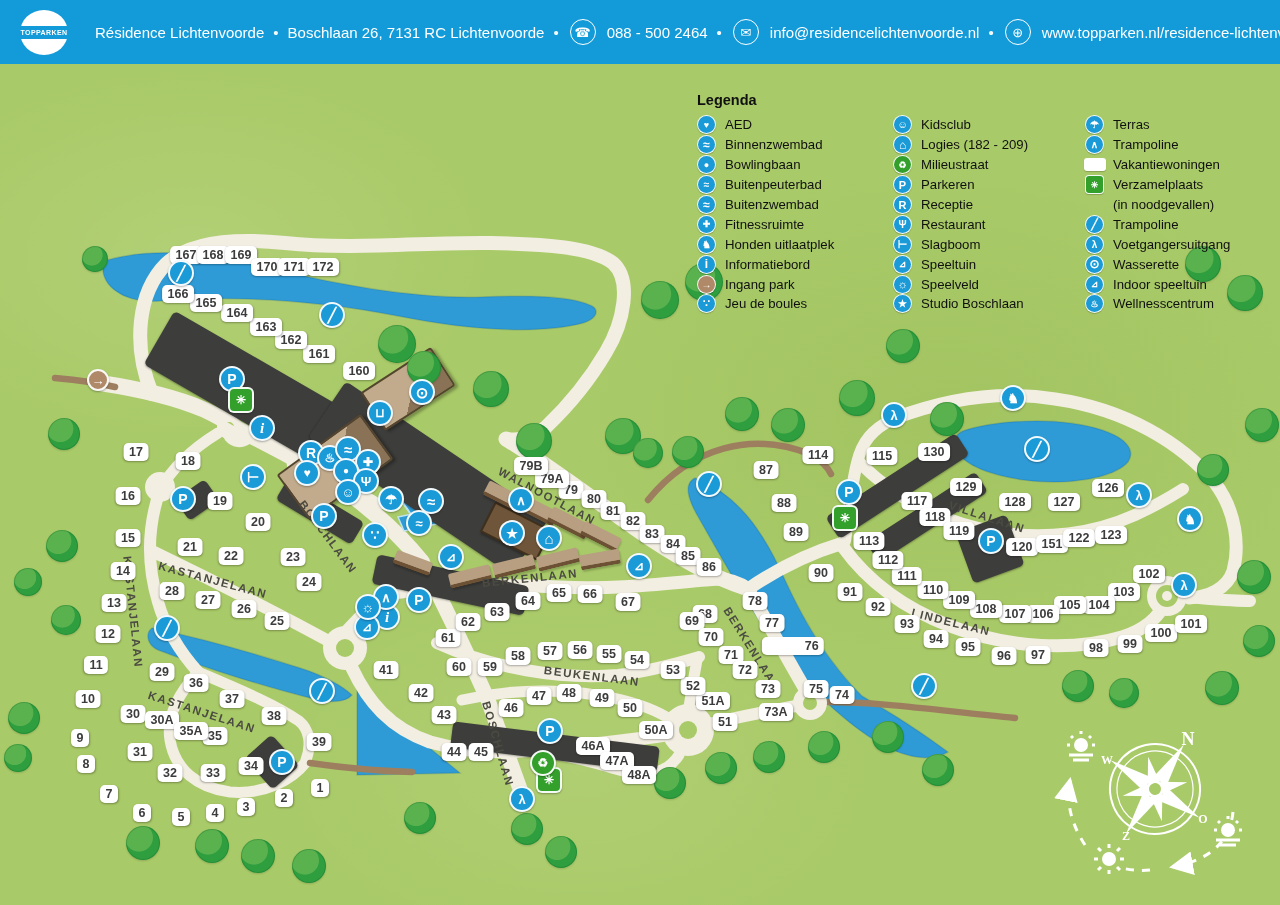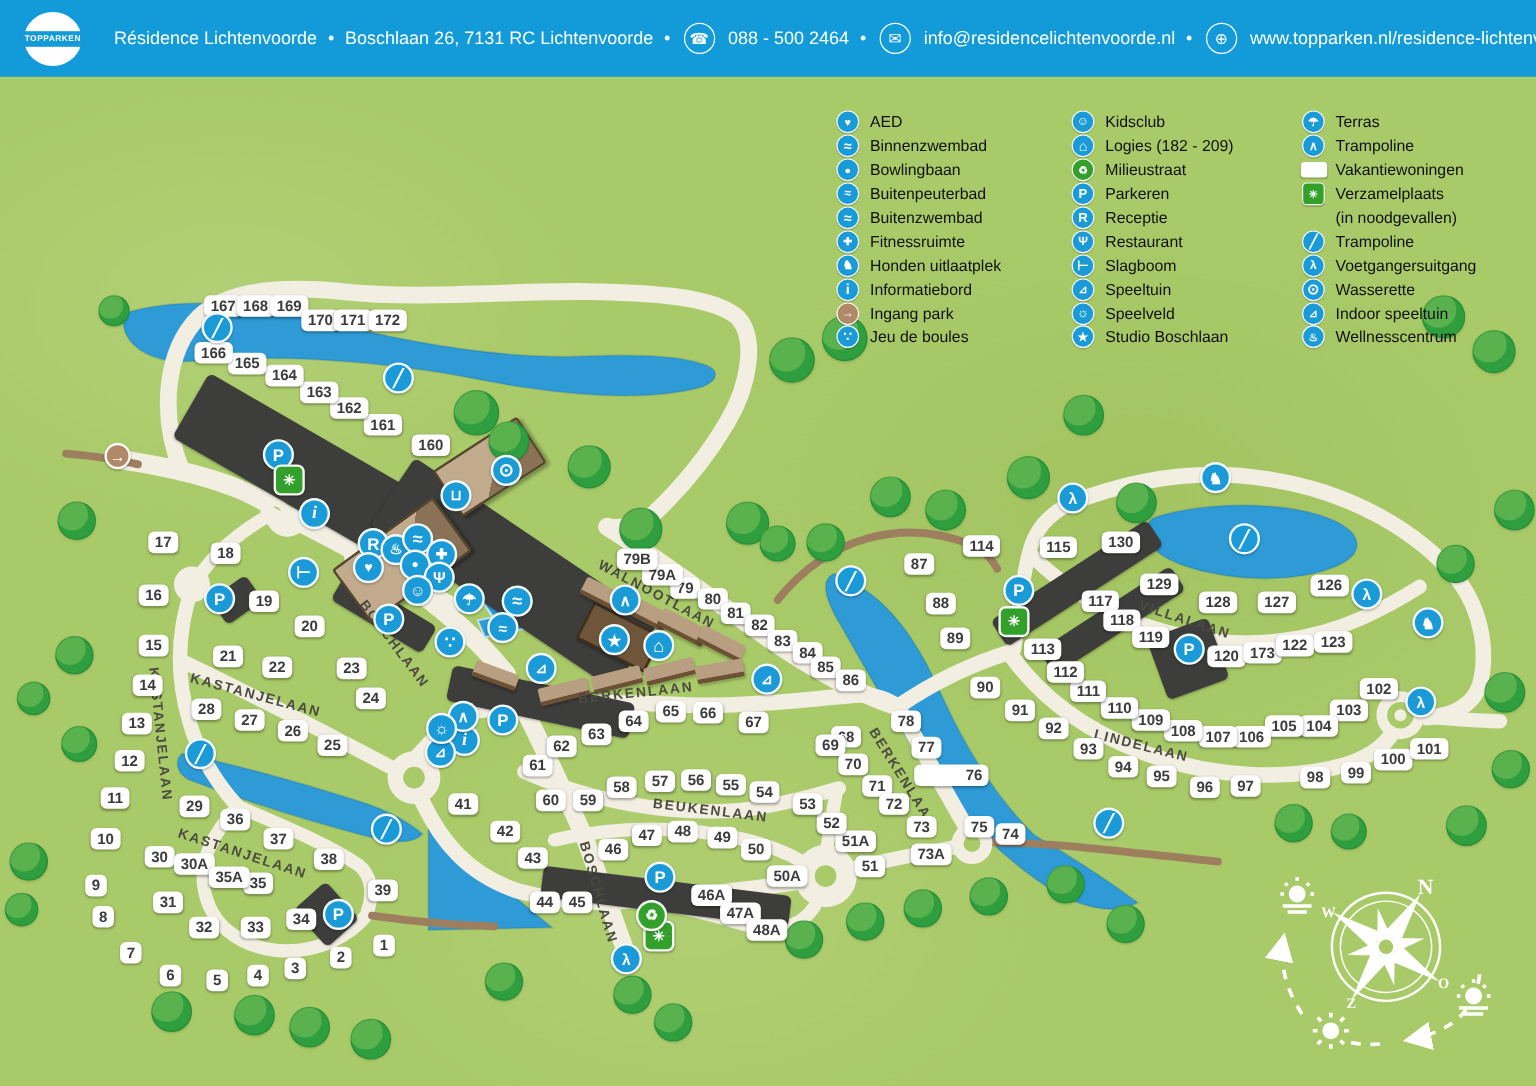--- a/index.html
+++ b/index.html
@@ -168,20 +168,21 @@
         <path d="M-12,7 H12 M-8,12 H8"></path>
       </g>
       <g transform="translate(1109,859)">
         <circle r="7" fill="#fff" stroke="none"></circle>
         <path d="M0,-11 V-15 M0,11 V15 M-11,0 H-15 M11,0 H15 M8,-8 L11,-11 M-8,8 L-11,11 M8,8 L11,11 M-8,-8 L-11,-11"></path>
       </g>
     </g>
   </svg>
 
   <div id="legend">
+    <div class="lg-title">Legenda</div>
     <div id="legend-cols">
         <div style="width: 196px;">
           <div class="lg-row">
             <div class="licon" style="background: rgb(27, 154, 216); font-size: 9px;">♥</div>
             <div class="">AED</div>
           </div>
           <div class="lg-row">
             <div class="licon" style="background: rgb(27, 154, 216); font-size: 12px;">≈</div>
             <div class="">Binnenzwembad</div>
           </div>
@@ -504,21 +505,21 @@
     <div class="plot" style="left: 933px; top: 590px;">110</div>
     <div class="plot" style="left: 907px; top: 576px;">111</div>
     <div class="plot" style="left: 888px; top: 560px;">112</div>
     <div class="plot" style="left: 869px; top: 541px;">113</div>
     <div class="plot" style="left: 818px; top: 455px;">114</div>
     <div class="plot" style="left: 882px; top: 456px;">115</div>
     <div class="plot" style="left: 917px; top: 501px;">117</div>
     <div class="plot" style="left: 935px; top: 517px;">118</div>
     <div class="plot" style="left: 959px; top: 531px;">119</div>
     <div class="plot" style="left: 1022px; top: 547px;">120</div>
-    <div class="plot" style="left: 1052px; top: 544px;">173</div>
+    <div class="plot" style="left: 1052px; top: 544px;">151</div>
     <div class="plot" style="left: 1079px; top: 538px;">122</div>
     <div class="plot" style="left: 1111px; top: 535px;">123</div>
     <div class="plot" style="left: 1108px; top: 488px;">126</div>
     <div class="plot" style="left: 1064px; top: 502px;">127</div>
     <div class="plot" style="left: 1015px; top: 502px;">128</div>
     <div class="plot" style="left: 966px; top: 487px;">129</div>
     <div class="plot" style="left: 934px; top: 452px;">130</div>
     <div class="plot" style="left: 359px; top: 371px;">160</div>
     <div class="plot" style="left: 319px; top: 354px;">161</div>
     <div class="plot" style="left: 291px; top: 340px;">162</div>

